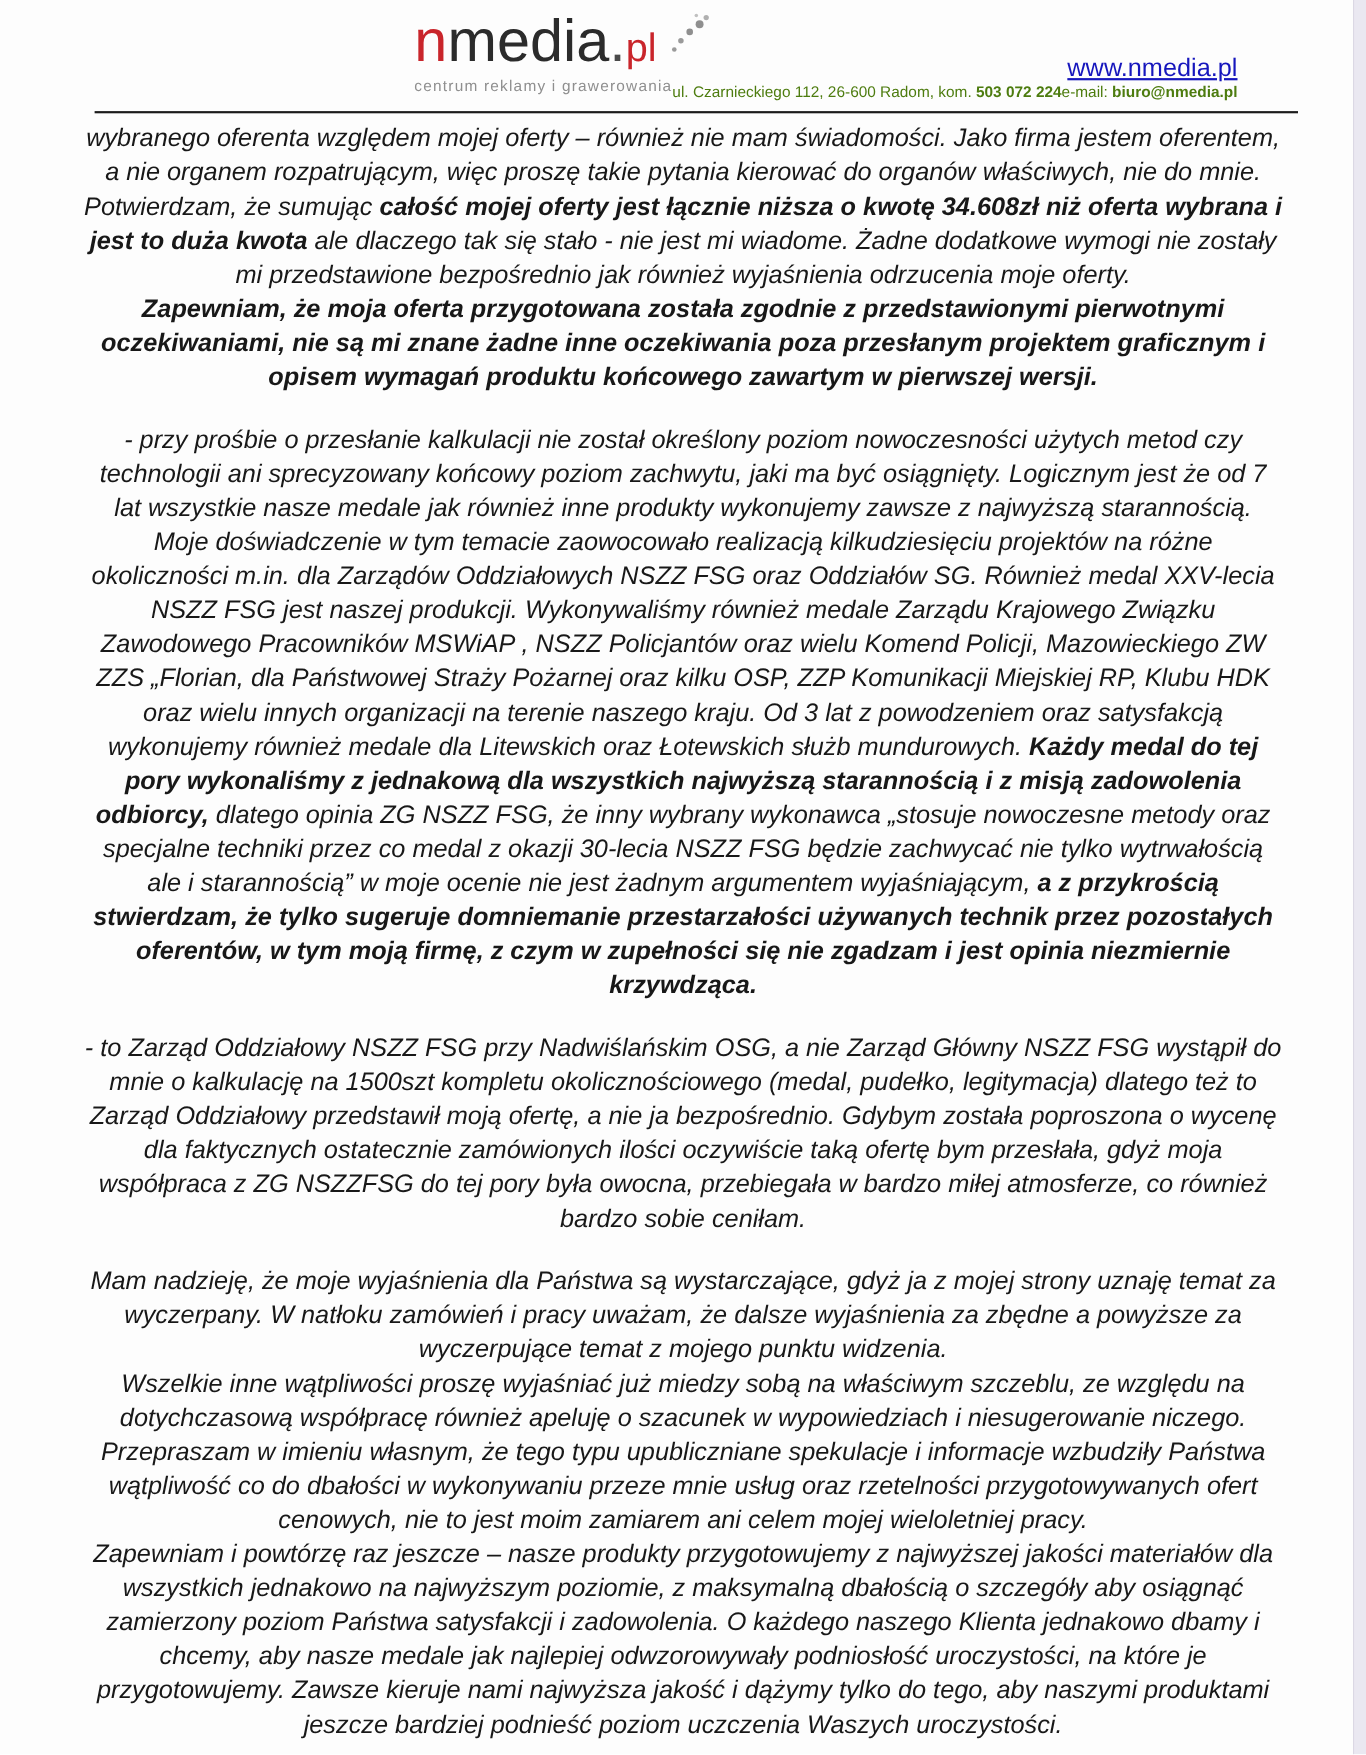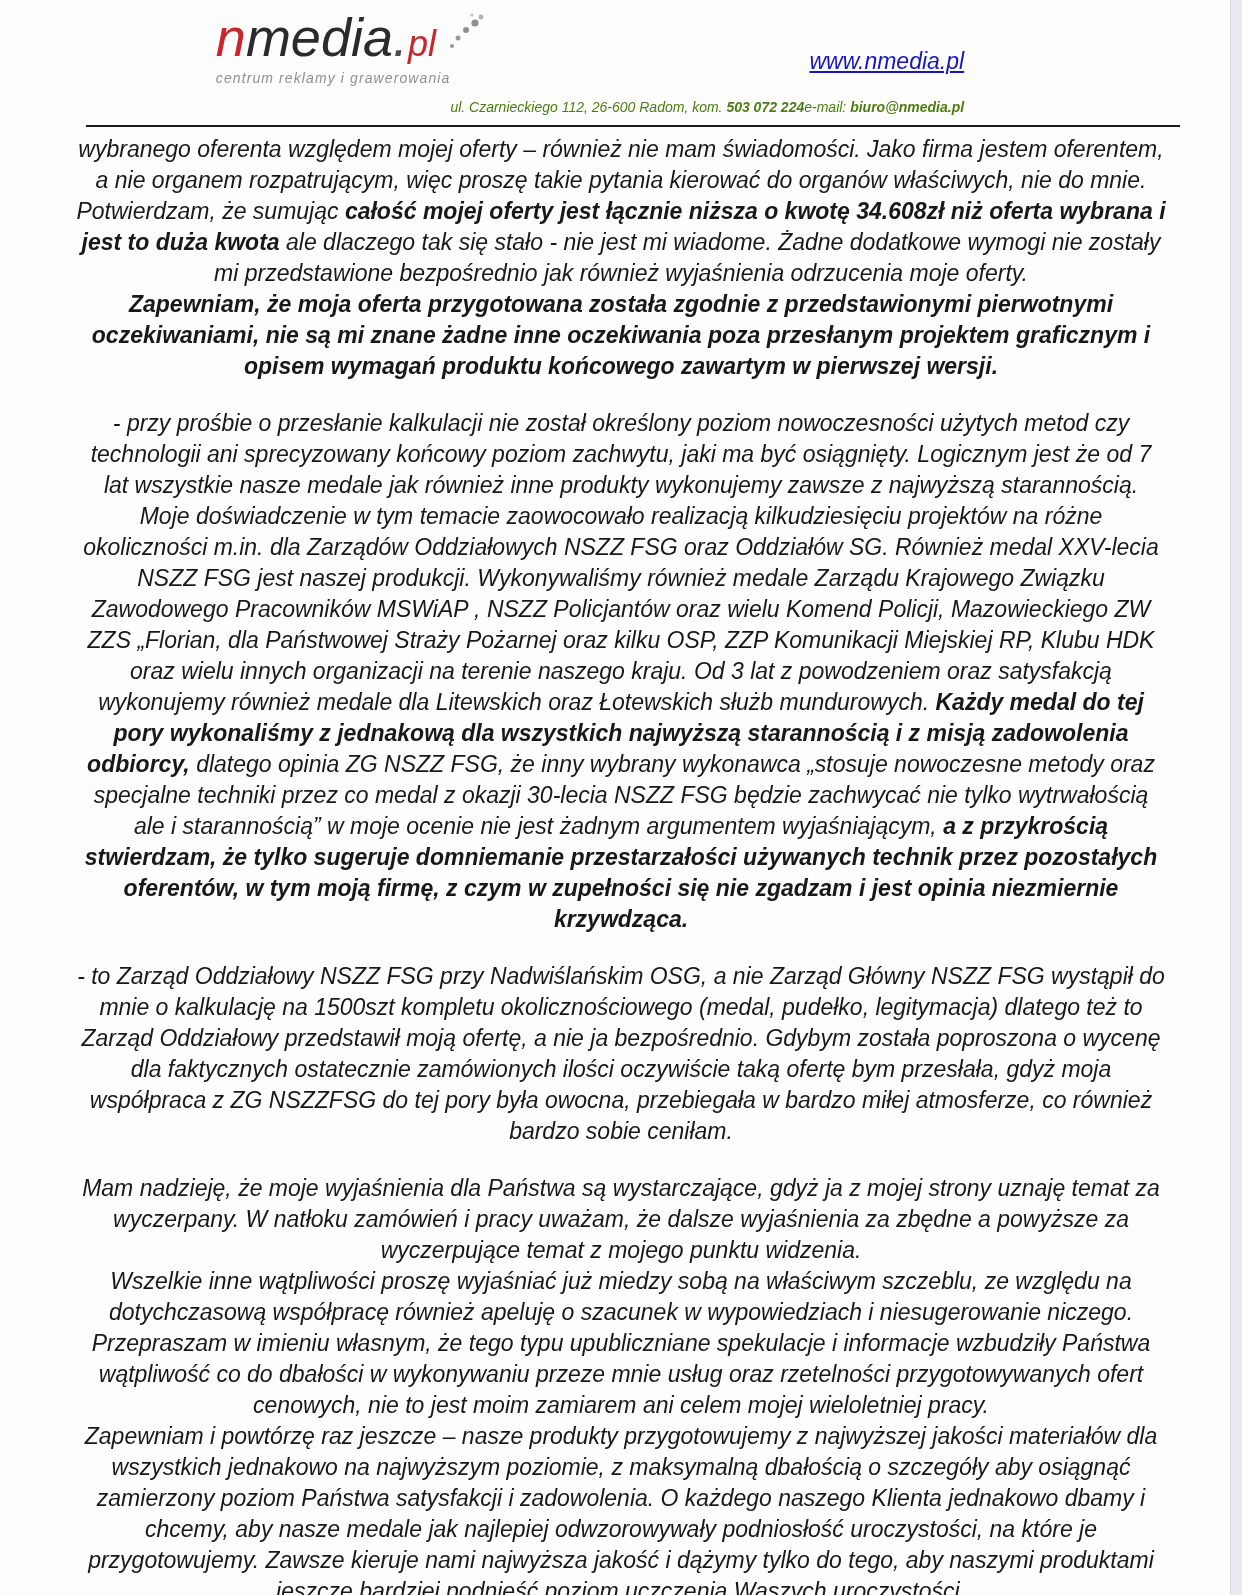--- a/index.html
+++ b/index.html
@@ -9,34 +9,33 @@
     background:#fdfdfd;
     overflow:hidden;
     font-family:"Liberation Sans", sans-serif;
   }
   .edge-strip{
     position:absolute;top:0;right:0;width:11px;height:100%;
     background:#eae8f1;border-left:1px solid #dbd8e4;
   }
   
   header{
-    display:flex;justify-content:center;align-items:flex-start;
+    display:flex;justify-content:flex-end;align-items:flex-start;
     padding:8px 117px 0 55px;
-    font-style:italic;
   }
   .logo{position:relative;}
   .logo-main{font-size:54px;line-height:1.1;letter-spacing:0px;color:#2b2b2b;}
   .logo-prefix,.logo-tld{color:var(--accent,#c9252b);}
   .logo-dot{color:#4a4a4a;}
   .logo-tld{font-size:36px;}
   .logo-dots{position:absolute;left:228px;top:-4px;}
   .tagline{font-size:14px;color:#8f8f8f;letter-spacing:1.1px;margin-top:3px;}
   .header-right{text-align:right;padding-top:40px;}
   .website{display:inline-block;color:var(--link,#1616bd);font-size:23px;
-    text-decoration:underline;margin-bottom:24px;cursor:pointer;}
+    text-decoration:underline;margin-bottom:0;cursor:pointer;}
   .address{font-size:14px;color:#4d7c0f;}
   .address b{font-weight:700;}
   
   .separator{margin:10px 62px 0 86px;border-top:2px solid #1c1c1c;height:0;}
   
   main{
     padding:7px 76px 0 76px;
     font-style:italic;
     font-size:23px;line-height:31px;color:#181818;
   }

